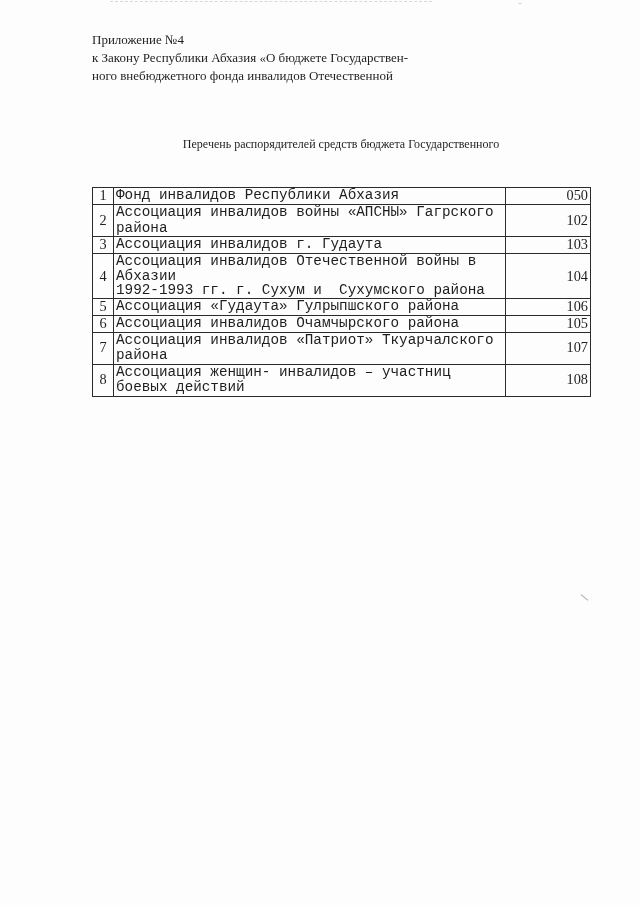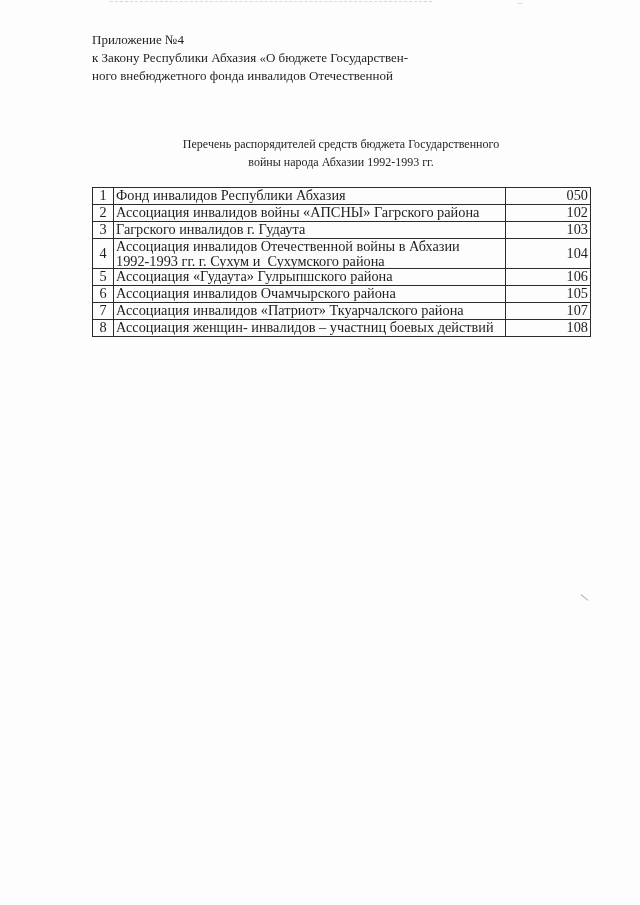--- a/index.html
+++ b/index.html
@@ -51,21 +51,21 @@
     table-layout: fixed;
   }
   table.managers td {
     border: 1px solid #2b2b2b;
     font-size: 14.3px;
     line-height: 15.5px;
     vertical-align: middle;
     padding: 0 2px;
   }
   td.cell-num  { width: 21px;  text-align: center; }
-  td.cell-name { width: 392px; text-align: left; padding: 0 6px; white-space: pre-wrap; }
+  td.cell-name { width: 392px; text-align: left; padding: 0 6px; white-space: pre-wrap; font-family: Liberation Mono, monospace; }
   td.cell-code { width: 85px;  text-align: right; }
   tr.row-normal td { height: 17px; }
   tr.row-tall td { height: 29px; line-height: 14.5px; }
 </style>
 </head>
 <body>
 
 <div class="page">
 
   <div class="scan-specks-top"></div>
@@ -73,38 +73,37 @@
   <div class="scan-mark-diagonal"></div>
 
   <div class="doc-header">
     <div>Приложение №4</div>
     <div>к Закону Республики Абхазия «О бюджете Государствен-</div>
     <div>ного внебюджетного фонда инвалидов Отечественной</div>
   </div>
 
   <div class="doc-title">
     <div>Перечень распорядителей средств бюджета Государственного</div>
-    <div>войны народа Абхазии 1992-1993 гг.</div>
   </div>
 
   <table class="managers">
     <tbody>
       <tr class="row-normal">
         <td class="cell-num">1</td>
         <td class="cell-name">Фонд инвалидов Республики Абхазия</td>
         <td class="cell-code">050</td>
       </tr>
       <tr class="row-normal">
         <td class="cell-num">2</td>
         <td class="cell-name">Ассоциация инвалидов войны «АПСНЫ» Гагрского района</td>
         <td class="cell-code">102</td>
       </tr>
       <tr class="row-normal">
         <td class="cell-num">3</td>
-        <td class="cell-name">Гагрского инвалидов г. Гудаута</td>
+        <td class="cell-name">Ассоциация инвалидов г. Гудаута</td>
         <td class="cell-code">103</td>
       </tr>
       <tr class="row-tall">
         <td class="cell-num">4</td>
         <td class="cell-name">Ассоциация инвалидов Отечественной войны в Абхазии
 1992-1993 гг. г. Сухум и  Сухумского района</td>
         <td class="cell-code">104</td>
       </tr>
       <tr class="row-normal">
         <td class="cell-num">5</td>

